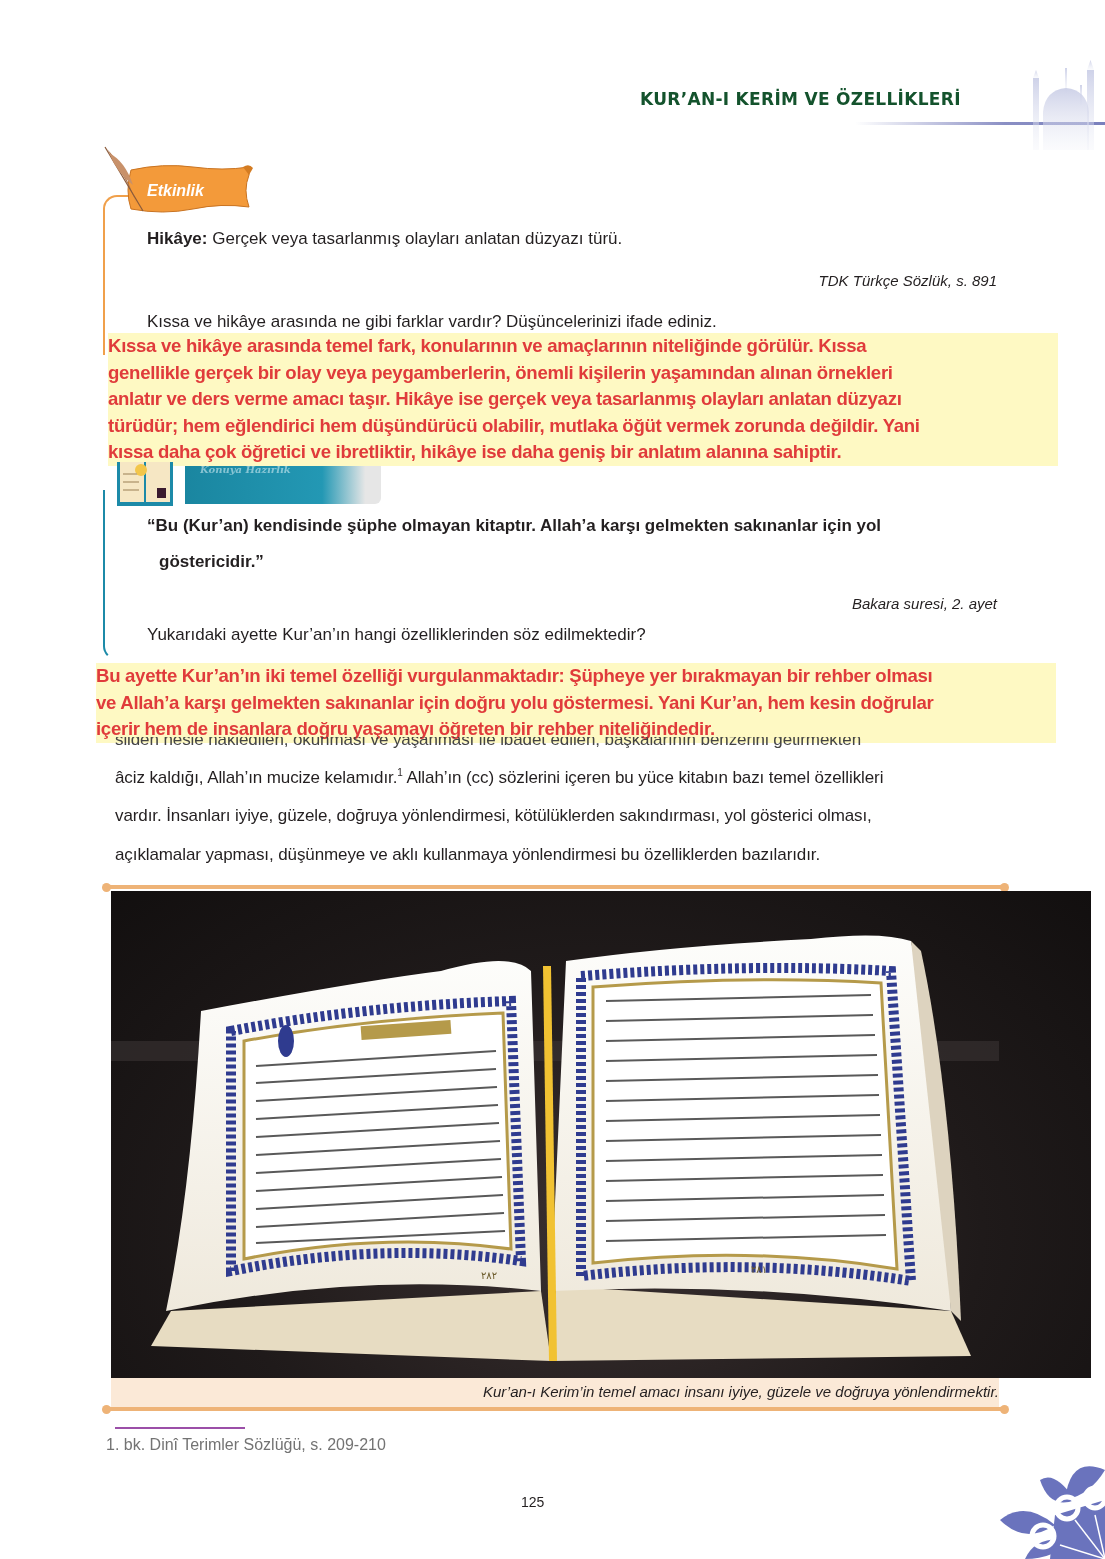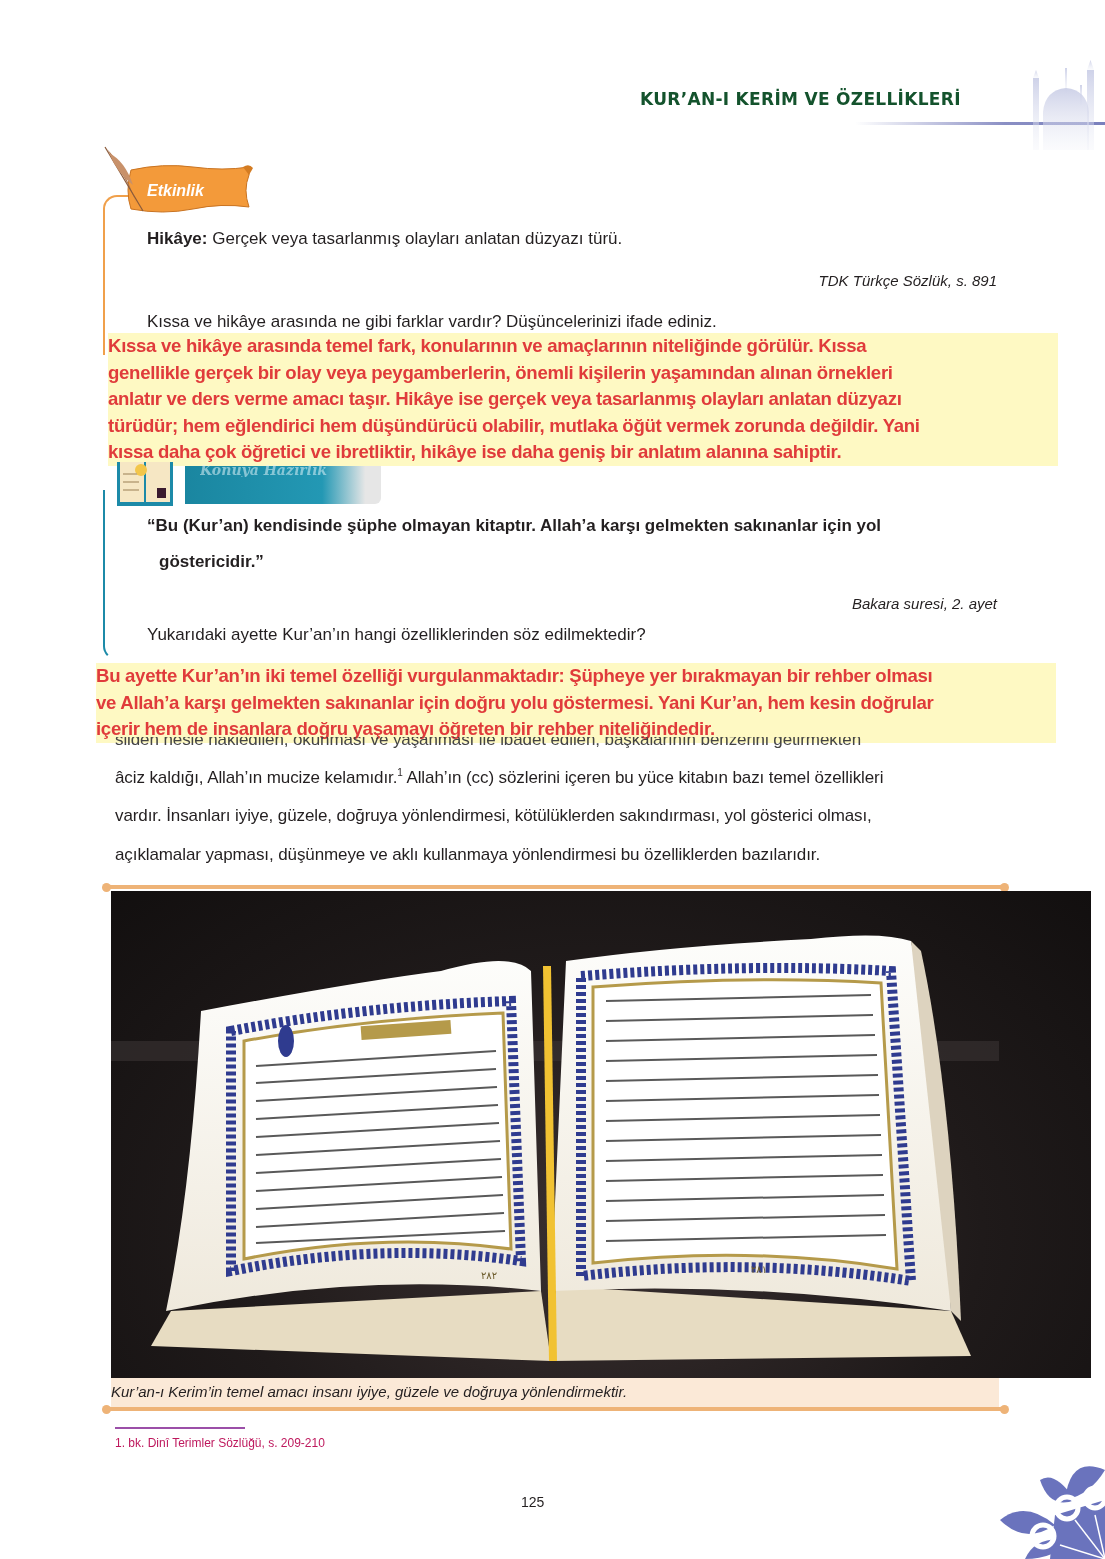--- a/index.html
+++ b/index.html
@@ -46,21 +46,21 @@
       border-bottom-left-radius: 14px; border-bottom-color: transparent;
     }
     .kh-book { position: absolute; left: 115px; top: 462px; width: 62px; height: 45px; }
     .kh-banner {
       position: absolute; left: 185px; top: 466px; width: 196px; height: 38px;
       background: linear-gradient(to right, #1a86a0, #2398b4 70%, #e6e6e6 92%);
       border-bottom-right-radius: 6px;
     }
     .kh-label {
       position: absolute; left: 200px; top: 465px; color: #dff3f8; opacity: 0.55;
-      font-family: "DejaVu Serif", serif; font-style: italic; font-weight: bold; font-size: 14px;
+      font-family: "DejaVu Serif", serif; font-style: italic; font-weight: bold; font-size: 10px;
       height: 12px; overflow: hidden; line-height: 10px;
     }
 
     .quote { position: absolute; font-weight: bold; font-size: 17px; color: #231f20; }
 
     
     .body-line { position: absolute; left: 115px; font-size: 17px; color: #231f20; letter-spacing: -0.1px; }
     .body-line sup { font-size: 10px; }
 
     
@@ -70,27 +70,27 @@
     .fig-dot { position: absolute; width: 9px; height: 9px; border-radius: 50%; background: #eeb377; }
     .photo {
       position: absolute; left: 111px; top: 891px; width: 980px; height: 487px;
       background: radial-gradient(ellipse at 50% 70%, #3a3030 0%, #1f1a1a 55%, #120f0f 100%);
       overflow: hidden;
     }
     .caption-band {
       position: absolute; left: 111px; top: 1378px; width: 888px; height: 30px; background: #fbe9d7;
     }
     .caption {
-      position: absolute; left: 111px; top: 1383px; width: 888px; text-align: left;
+      position: absolute; left: 111px; top: 1383px; width: 888px; text-align: right;
       font-style: italic; font-size: 15px; color: #231f20;
     }
 
     
     .fn-rule { position: absolute; left: 115px; top: 1427px; width: 130px; height: 2px; background: #9b4fa8; }
-    .footnote { position: absolute; left: 115px; top: 1436px; font-size: 12px; color: #be185d; }
+    .footnote { position: absolute; left: 106px; top: 1436px; font-size: 16px; color: #737373; }
 
     .page-number { position: absolute; left: 521px; top: 1494px; font-size: 14px; color: #231f20; }
     .flower { position: absolute; left: 995px; top: 1440px; width: 110px; height: 119px; }
   </style>
 </head>
 <body>
 
 <div class="header-title">KUR’AN-I KERİM VE ÖZELLİKLERİ</div>
 <div class="header-rule"></div>
 <svg class="mosque" viewBox="0 0 80 100">

